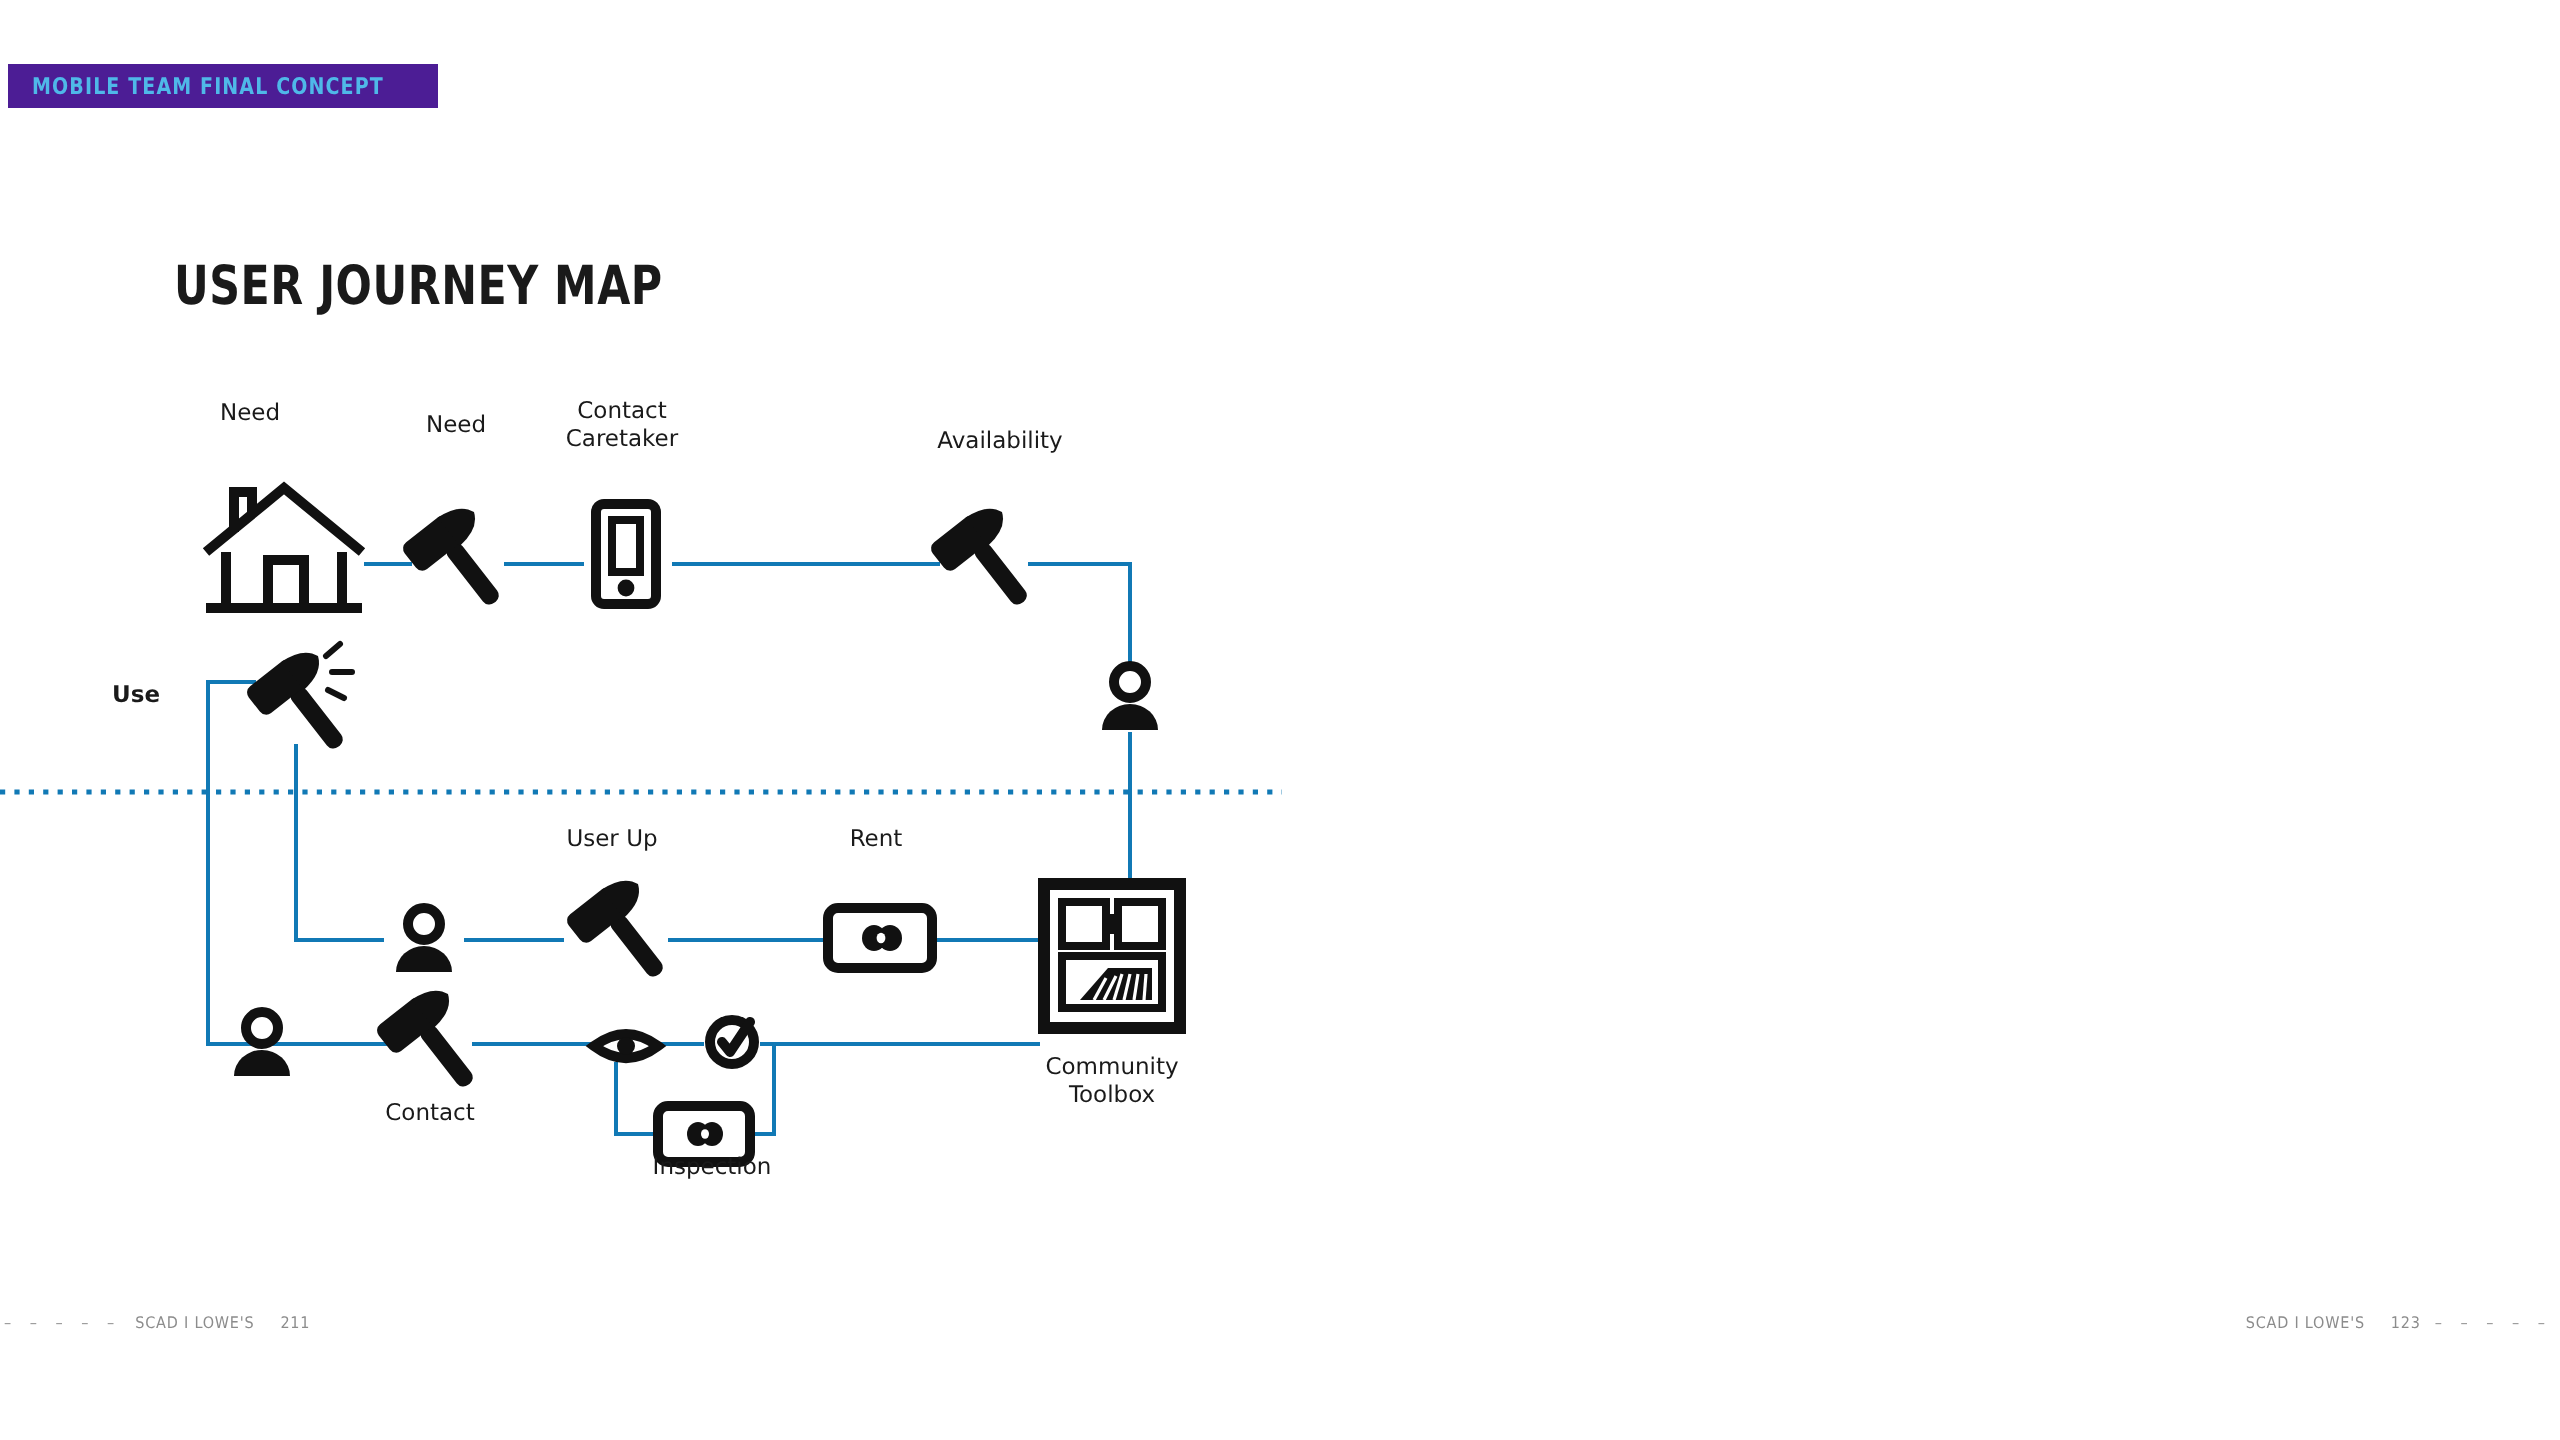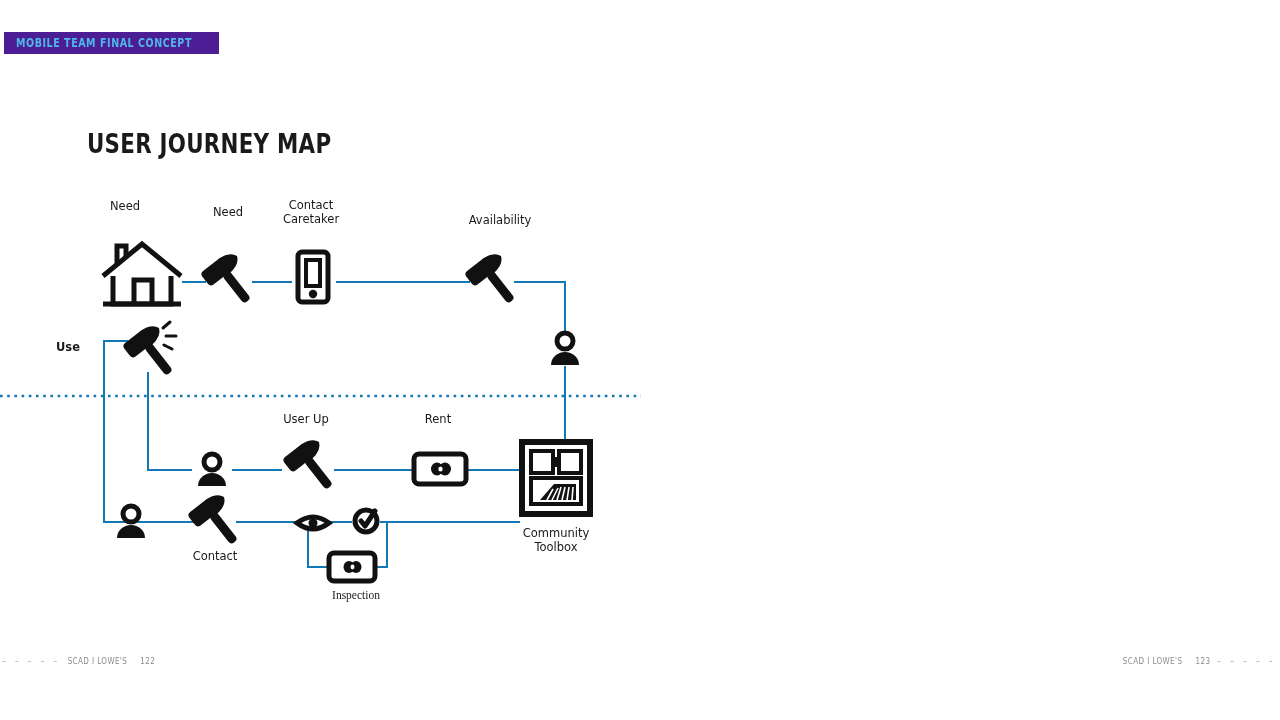--- a/index.html
+++ b/index.html
@@ -236,26 +236,26 @@
   <div class="node-label" style="left:228px;top:205px;">Need</div>
   <div class="node-label" style="left:311px;top:198px;">Contact
 Caretaker</div>
   <div class="node-label" style="left:500px;top:213px;">Availability</div>
   <div class="node-label" style="left:68px;top:340px;font-weight:bold;">Use</div>
   <div class="node-label" style="left:306px;top:412px;">User Up</div>
   <div class="node-label" style="left:438px;top:412px;">Rent</div>
   <div class="node-label" style="left:556px;top:526px;">Community
 Toolbox</div>
   <div class="node-label" style="left:215px;top:549px;">Contact</div>
-  <div class="node-label" style="left:356px;top:588px;font-family:Liberation Serif, serif;">Inspection</div>
+  <div class="node-label" style="left:356px;top:576px;">Inspection</div>
 </div>
 
 <div class="footer" id="footer-left">
   <span class="dashrun">– – – – –</span>
   <span>SCAD I LOWE'S</span>
-  <span class="fnum">122</span>
+  <span class="fnum">211</span>
 </div>
 
 <div class="footer" id="footer-right">
   <span>SCAD I LOWE'S</span>
   <span class="fnum">123</span>
   <span class="dashrun">– – – – –</span>
 </div>
 
 </body></html>

